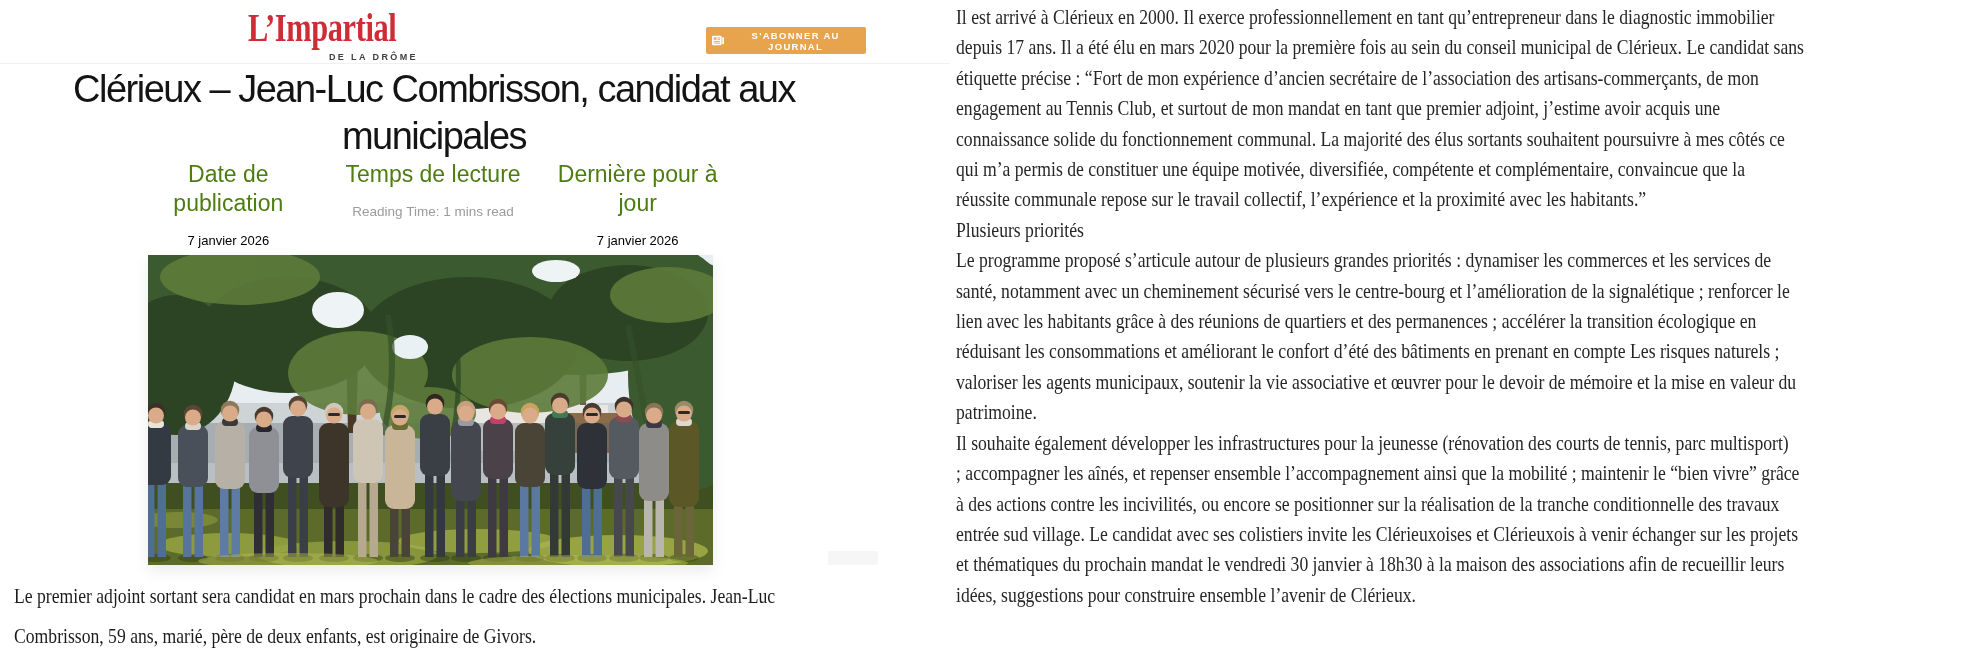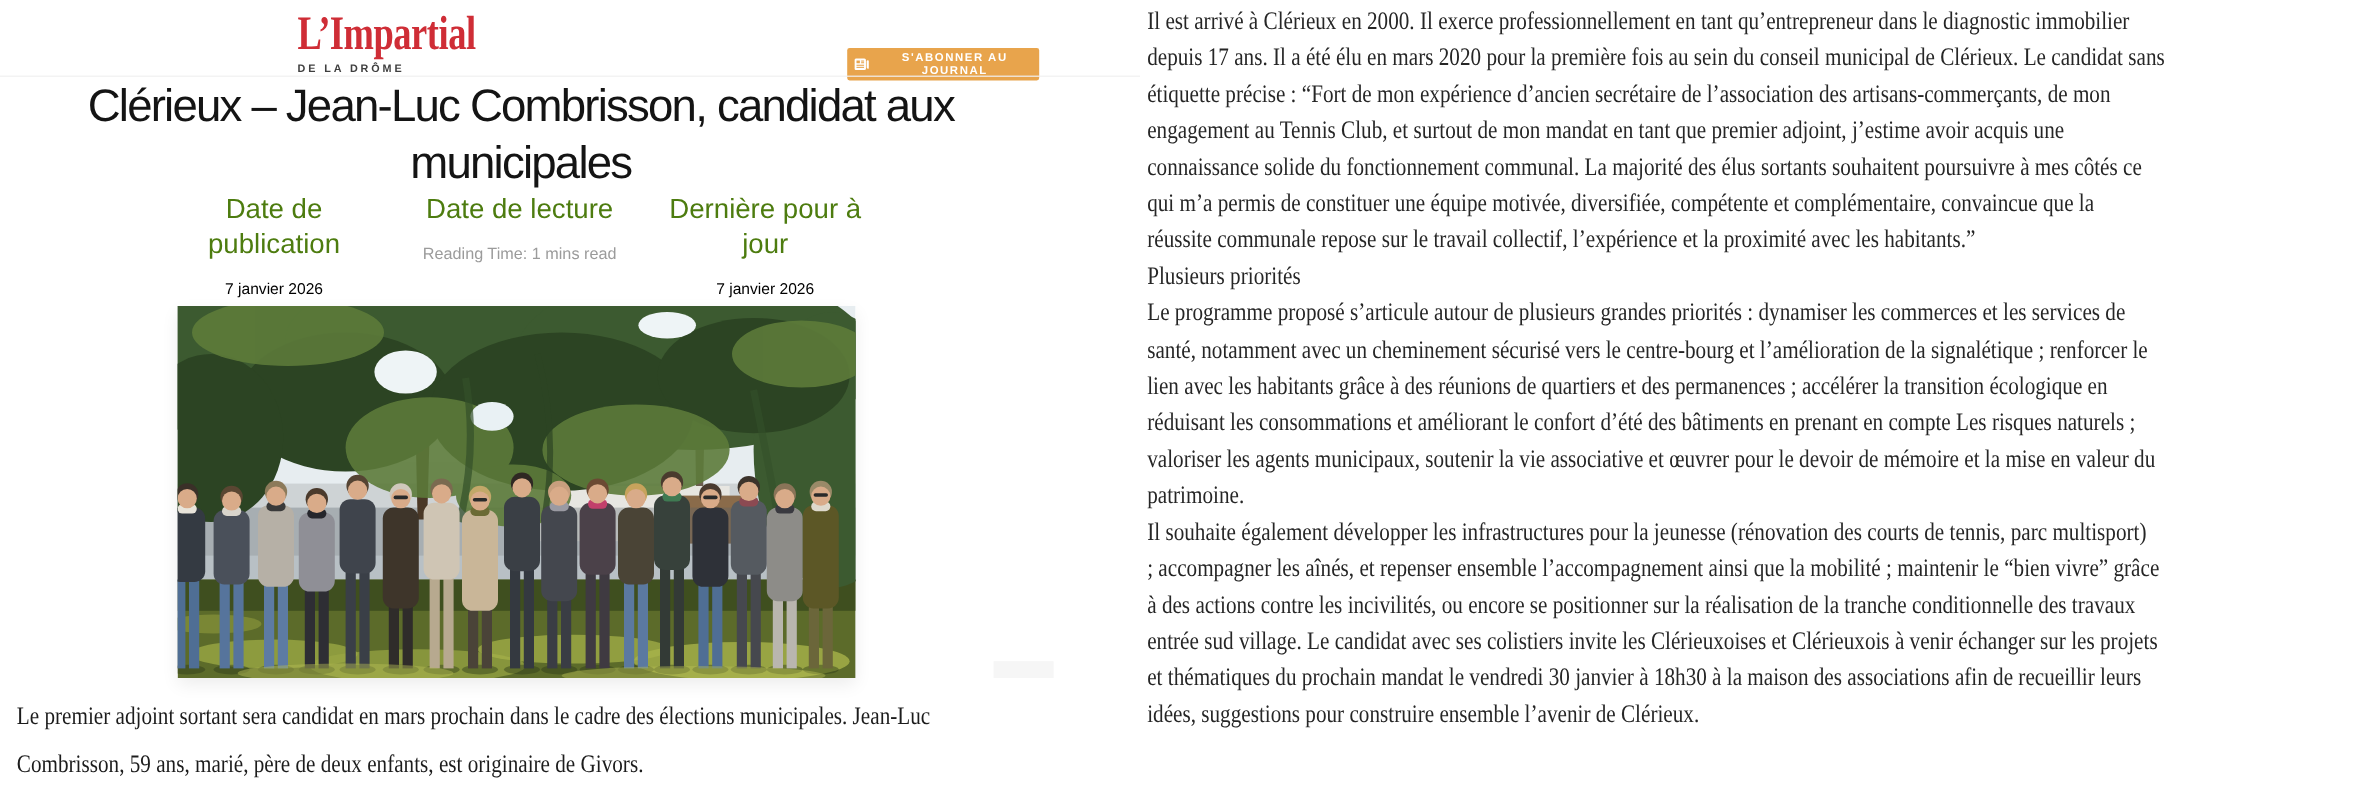--- a/index.html
+++ b/index.html
@@ -5,24 +5,24 @@
   html,body{margin:0;padding:0;background:#ffffff;}
   body{width:1974px;height:666px;position:relative;overflow:hidden;
        font-family:"Liberation Sans",sans-serif;}
 
   
   .leftcol{position:absolute;left:0;top:0;width:950px;height:582px;}
 
   .masthead-logo{position:absolute;left:248px;top:6px;width:300px;
     font-family:"Liberation Serif",serif;font-weight:bold;font-size:40px;line-height:1.1;
     color:#cf2d36;transform:scaleX(0.76);transform-origin:0 0;letter-spacing:-0.5px;}
-  .logo-tagline{position:absolute;left:248px;top:52px;width:170px;
+  .logo-tagline{position:absolute;left:248px;top:52px;width:170px;text-align:right;
     font-size:9px;font-weight:bold;letter-spacing:2.4px;color:#3f3f3f;}
 
-  .subscribe-btn{position:absolute;left:706px;top:40px;width:160px;height:27px;
+  .subscribe-btn{position:absolute;left:706px;top:27px;width:160px;height:27px;
     background:#e8a44c;border:none;border-radius:2px;display:flex;align-items:center;
     justify-content:center;gap:7px;cursor:pointer;}
   .subscribe-btn span{color:#ffffff;font-size:9.5px;font-weight:bold;letter-spacing:1.3px;
     font-family:"Liberation Sans",sans-serif;}
 
   .header-divider{position:absolute;left:0;top:63px;width:950px;height:1px;background:#f0f0f0;}
 
   .page-title{position:absolute;left:4px;top:66px;width:860px;text-align:center;
     font-weight:400;font-size:38px;line-height:47px;letter-spacing:-1.5px;color:#141414;
     white-space:pre-line;}
@@ -79,21 +79,21 @@
   <h1 class="page-title" style="margin:0;">Clérieux – Jean-Luc Combrisson, candidat aux
 municipales</h1>
 
   <div class="meta-row">
     <div class="meta-item">
       <div class="meta-label">Date de
 publication</div>
       <div class="meta-value">7 janvier 2026</div>
     </div>
     <div class="meta-item">
-      <div class="meta-label">Date de lecture</div>
+      <div class="meta-label">Temps de lecture</div>
       <div class="meta-value reading">Reading Time: 1 mins read</div>
     </div>
     <div class="meta-item">
       <div class="meta-label">Dernière pour à
 jour</div>
       <div class="meta-value">7 janvier 2026</div>
     </div>
   </div>
 
   <div class="article-photo">

